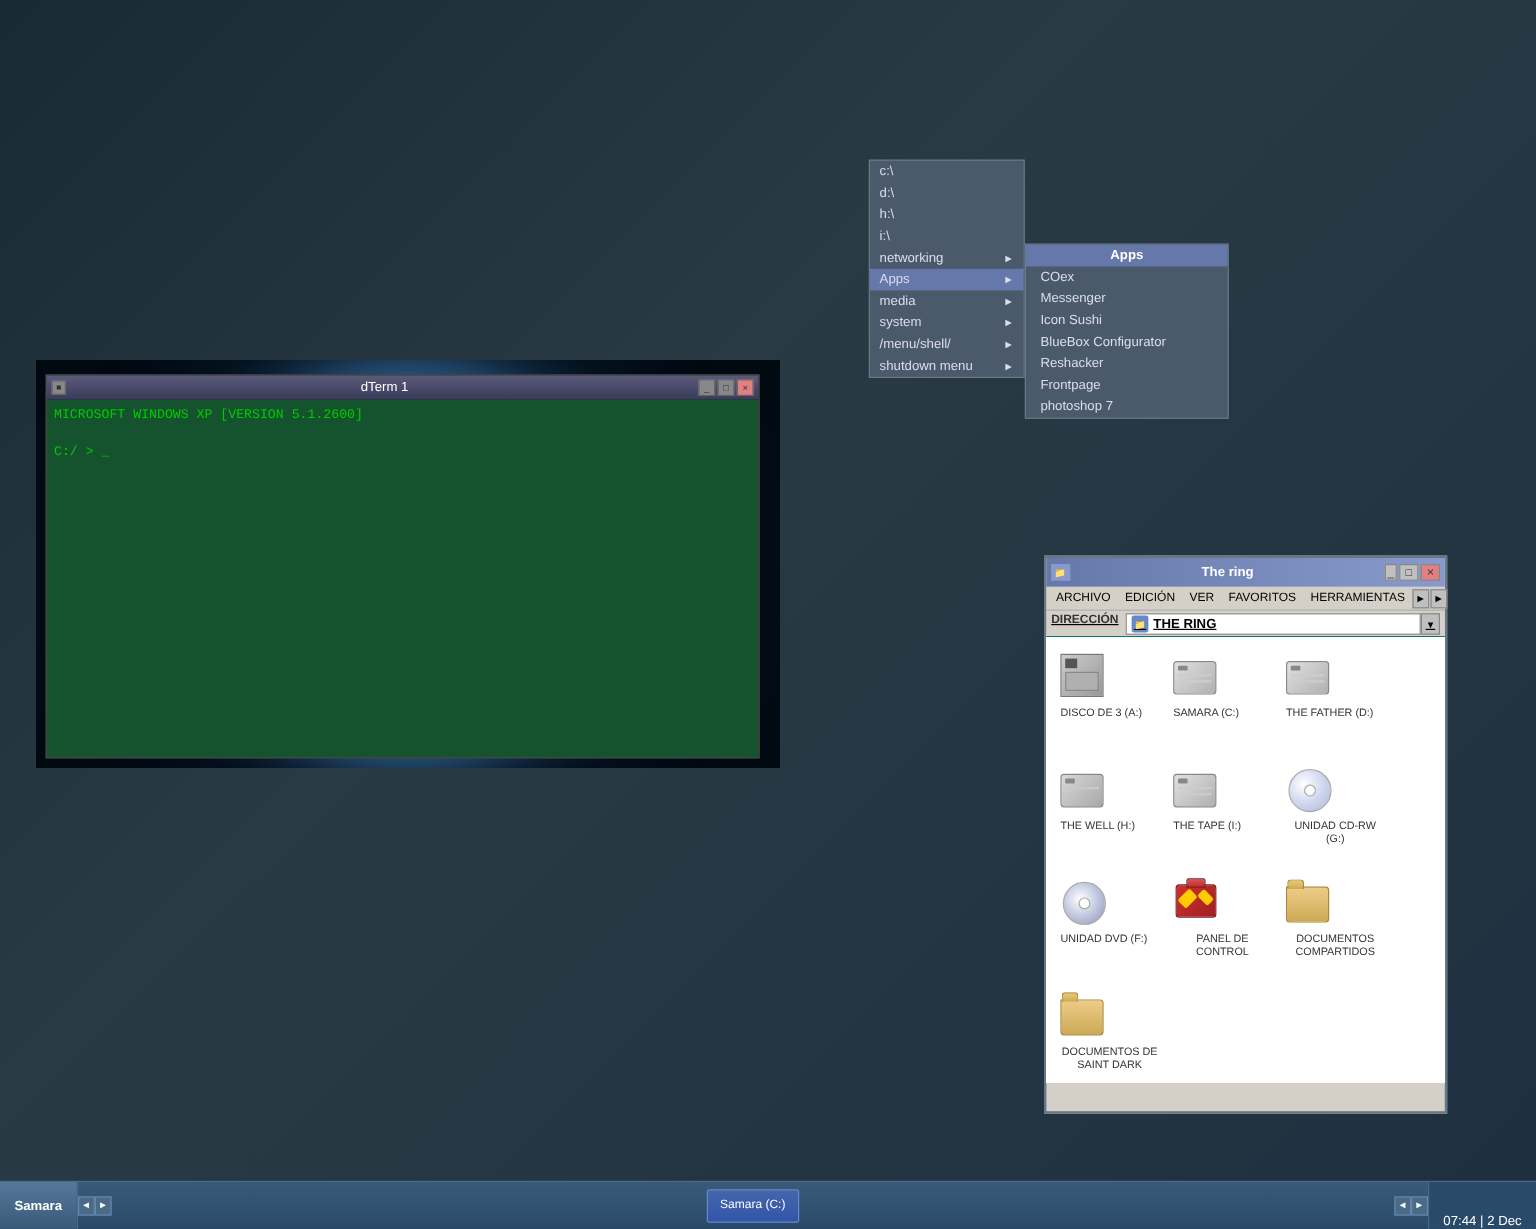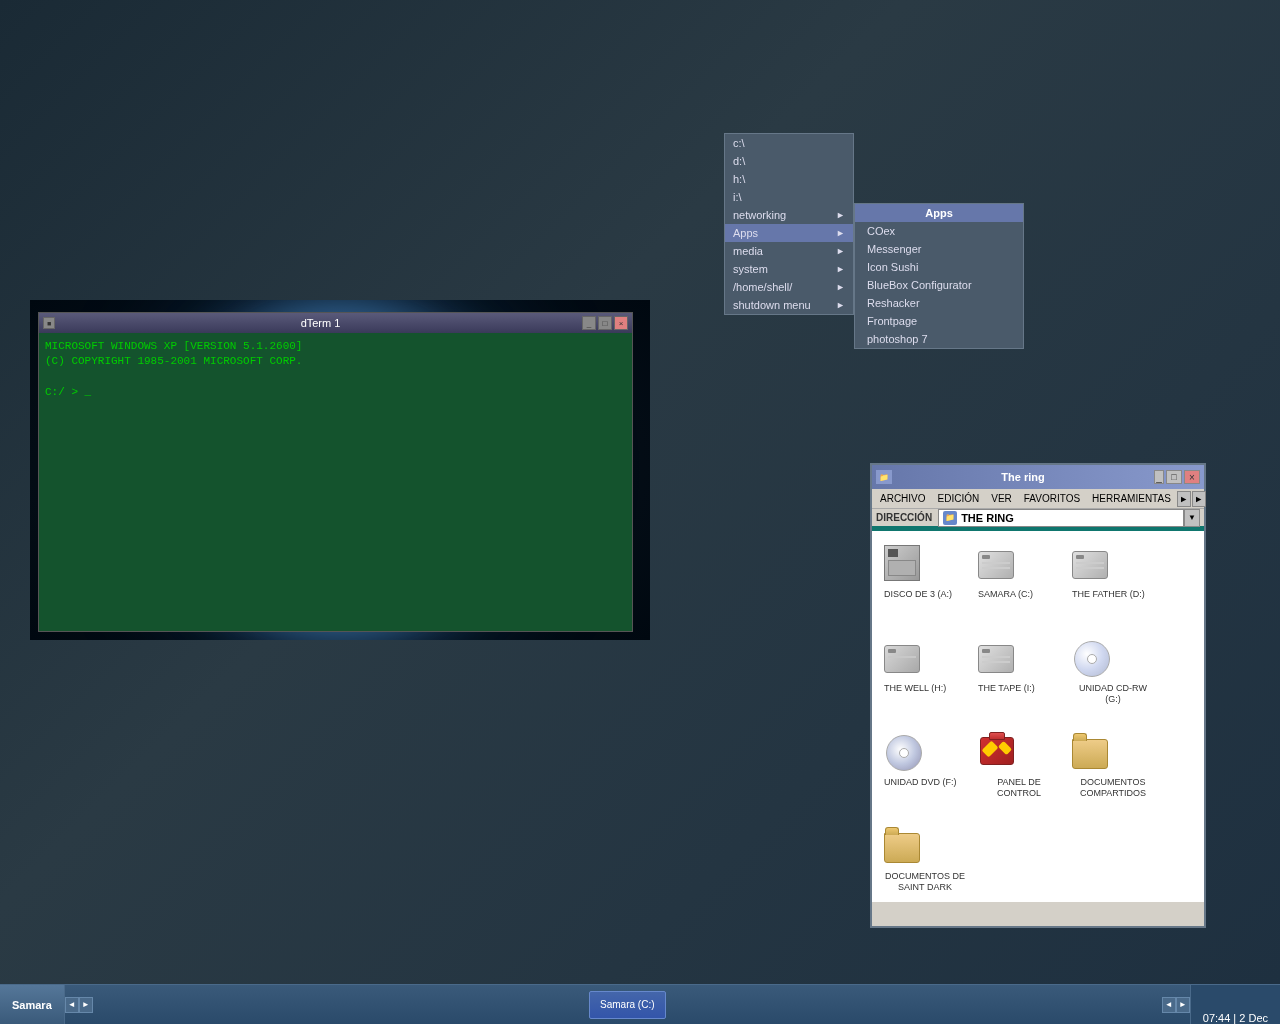--- a/index.html
+++ b/index.html
@@ -246,25 +246,26 @@
       font-size: 9px;
       display: flex;
       align-items: center;
       justify-content: center;
       cursor: pointer;
     }
 
     
     .fm-addressbar {
       background: #d4d0c8;
-      border-bottom: 5px solid #0f766e;
-      display: flex;
-      align-items: center;
+      border-bottom: 1px solid #0f766e;
+      display: flex;
+      align-items: flex-start;
       padding: 2px 4px;
       height: 22px;
+      text-decoration: underline;
     }
     .fm-addr-label {
       font-size: 10px;
       font-weight: bold;
       text-transform: uppercase;
       margin-right: 6px;
       color: #333;
     }
     .fm-addr-input {
       flex: 1;
@@ -469,21 +470,20 @@
       </div>
       <span class="dterm-title-text">dTerm 1</span>
       <div class="dterm-controls">
         <div class="dterm-btn">_</div>
         <div class="dterm-btn">□</div>
         <div class="dterm-btn" style="background:#e08080;">×</div>
       </div>
     </div>
     <div class="dterm-content">
       <div class="line">MICROSOFT WINDOWS XP [VERSION 5.1.2600]</div>
-      <div class="line">(C) COPYRIGHT 1985-2001 MICROSOFT CORP.</div>
       <div class="line">&nbsp;</div>
       <div class="line">C:/ &gt; _</div>
     </div>
   </div>
 
   <div class="nav-menu">
     <div class="nav-menu-item">
       <span>c:\</span>
     </div>
     <div class="nav-menu-item">
@@ -505,21 +505,21 @@
     </div>
     <div class="nav-menu-item">
       <span>media</span>
       <span class="arrow">►</span>
     </div>
     <div class="nav-menu-item">
       <span>system</span>
       <span class="arrow">►</span>
     </div>
     <div class="nav-menu-item">
-      <span>/home/shell/</span>
+      <span>/menu/shell/</span>
       <span class="arrow">►</span>
     </div>
     <div class="nav-menu-item">
       <span>shutdown menu</span>
       <span class="arrow">►</span>
     </div>
   </div>
 
   <div class="apps-menu">
     <div class="apps-menu-header">Apps</div>

